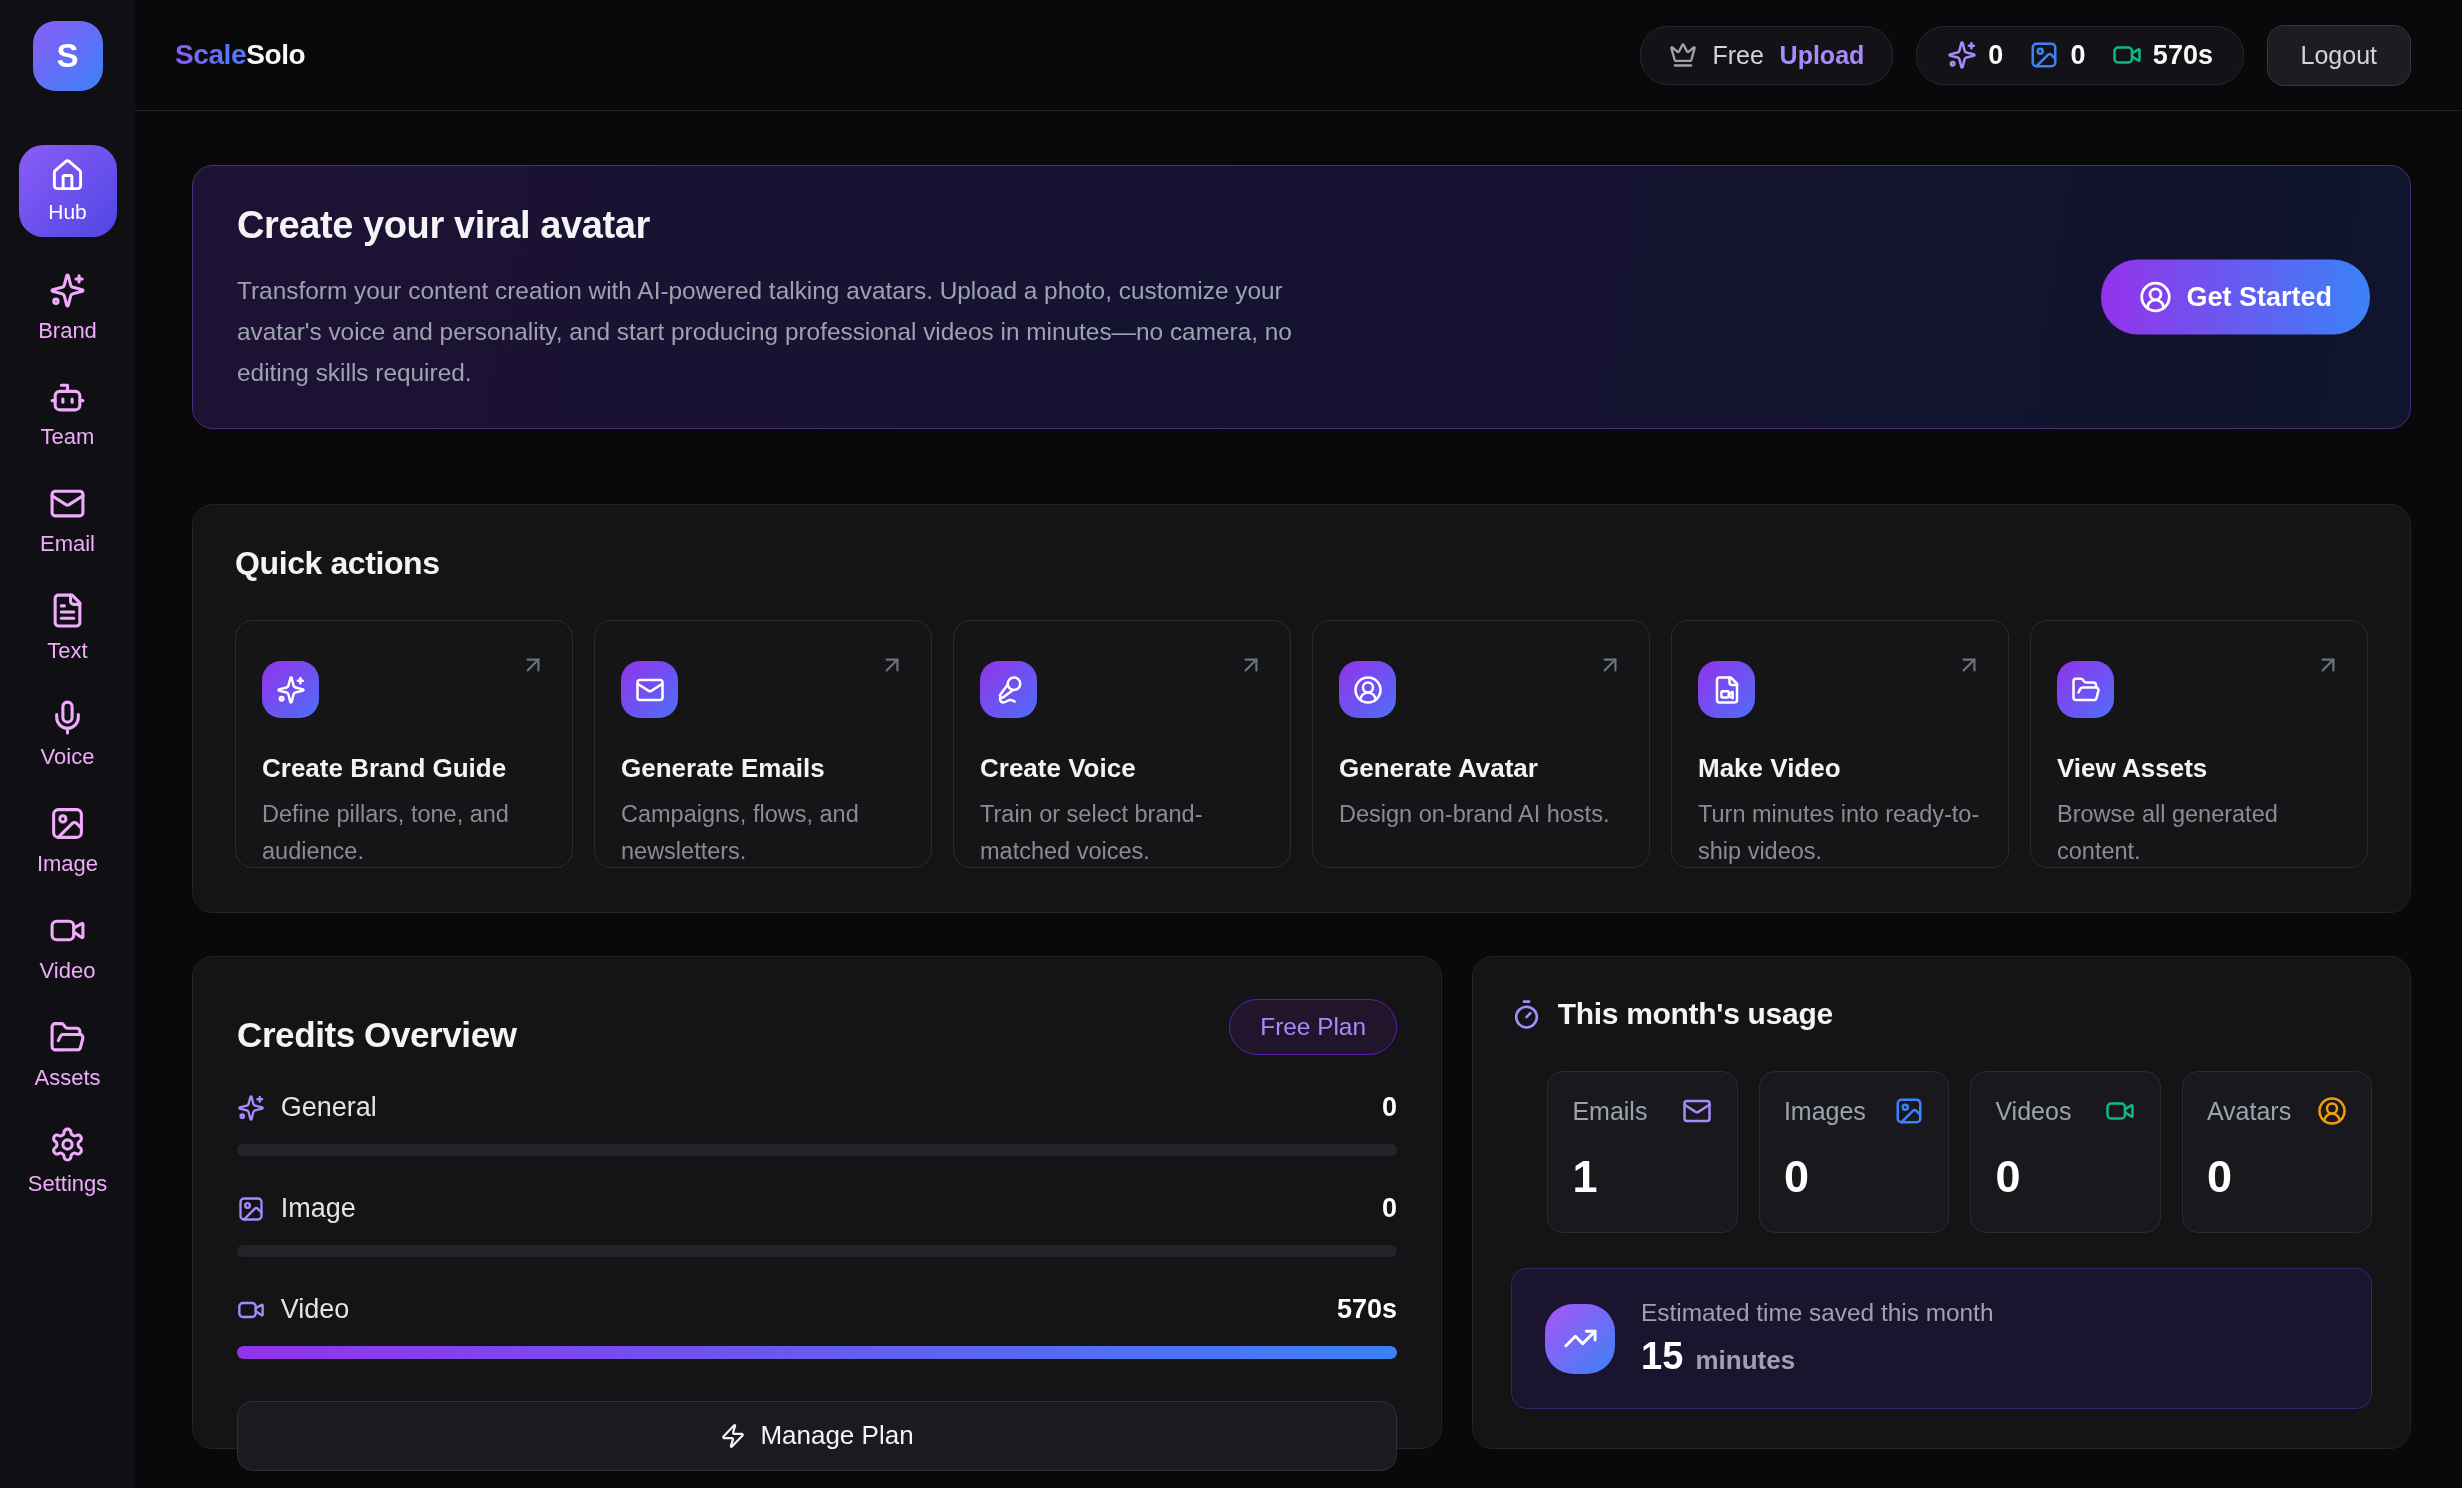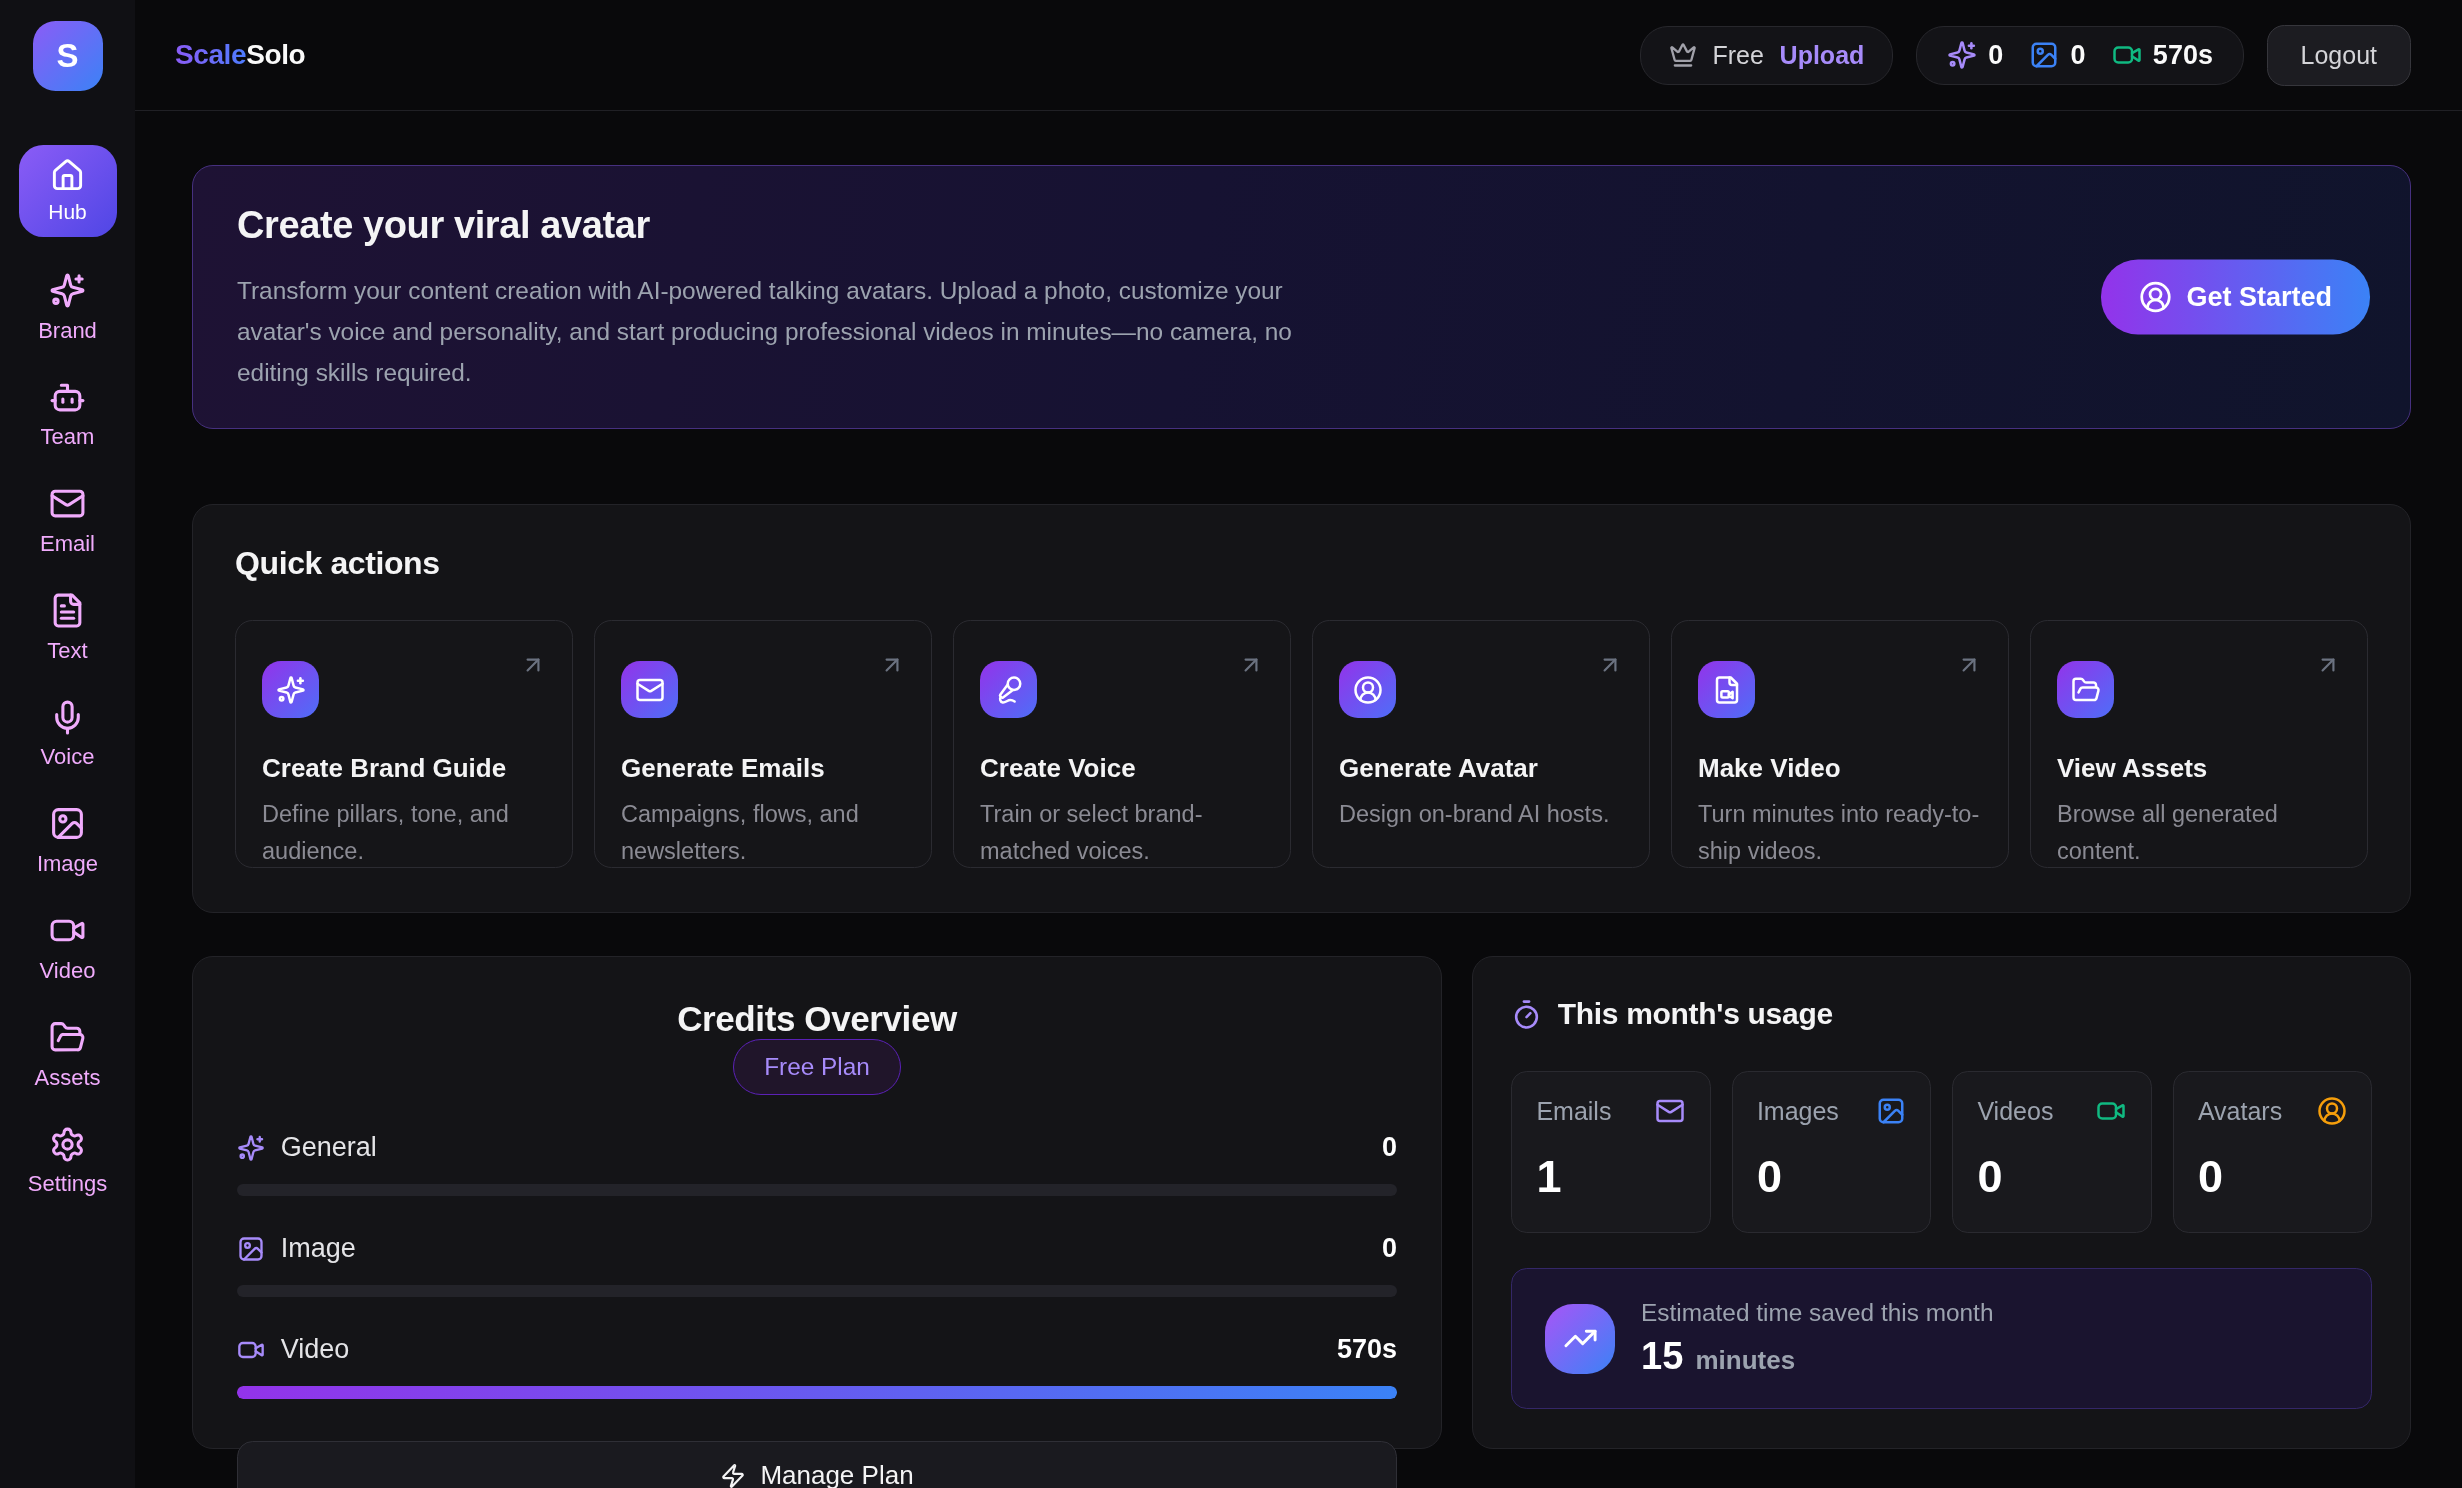--- a/index.html
+++ b/index.html
@@ -63,41 +63,41 @@
              display:flex; align-items:center; justify-content:center; margin-top:14px; color:#fff; }
   .qa-icon .cicon { width:30px; height:30px; }
   .qa-arrow { position:absolute; top:31px; right:26px; width:26px; height:26px; color:#6b7280; }
   .qa-title { font-size:26px; font-weight:bold; margin-top:35px; }
   .qa-desc { font-size:23.5px; line-height:37px; color:#8b8b94; margin-top:12.2px; }
 
   
   .row3 { display:grid; grid-template-columns:1250px 939px; gap:30px; margin-top:43px; }
 
   .credits { height:493px; padding:42px 44px; }
-  .credits-header { display:flex; justify-content:space-between; align-items:center;flex-direction:column; }
+  .credits-header { display:flex; justify-content:space-between; align-items:flex-end; }
   .credits h2 { font-size:35px; letter-spacing:-0.4px; }
   .plan-badge { height:56px; padding:0 30px; border-radius:28px; border:0.9px solid #5b21b6; background:rgba(88,28,135,0.18);
                 color:#a78bfa; font-size:24.4px; display:flex; align-items:center; }
   .credit-row { margin-top:37px; }
   .credit-row:first-of-type { margin-top:44px; }
   .credit-row-top { display:flex; align-items:center; gap:15.7px; font-size:27px; color:#e4e4e7; }
   .credit-row-top .cicon { width:28px; height:28px; color:#a78bfa; }
   .credit-value { margin-left:auto; font-weight:bold; color:#fff; }
   .bar { height:12.2px; border-radius:6.1px; background:#232329; margin-top:21px; overflow:hidden; }
   .bar-fill { height:100%; border-radius:6.1px; background:linear-gradient(90deg,#9333ea,#3b82f6); width:0%; }
   .manage { margin-top:42px; width:100%; height:70px; border-radius:15.7px; background:#1a1a1f; border:0.9px solid #2f2f36;
             color:#f4f4f5; font-size:26px; font-weight:500; display:flex; align-items:center; justify-content:center; gap:14px;
             font-family:inherit; cursor:pointer; }
   .manage .cicon { width:26px; height:26px; }
 
   .usage { height:493px; padding:40px 38px; }
   .usage-header { display:flex; align-items:center; gap:15.7px; }
   .usage-header .cicon { width:31px; height:31px; color:#a78bfa; }
   .usage h2 { font-size:30px; letter-spacing:-0.3px; }
-  .stats { display:grid; grid-template-columns:repeat(4,1fr); gap:21px; margin-top:40px; }
+  .stats { display:grid; grid-template-columns:repeat(4,1fr); gap:21px; margin-top:40px;margin-left:36px; }
   .stat { height:162px; background:#19191d; border:0.9px solid #2a2a30; border-radius:15.7px; padding:24.4px; }
   .stat-top { display:flex; justify-content:space-between; align-items:center; color:#9ca3af; font-size:25px; }
   .stat-top .cicon { width:30px; height:30px; }
   .stat-value { font-size:45px; font-weight:bold; margin-top:24.4px; color:#fff; }
   .estimated { margin-top:35px; height:141px; border-radius:15.7px; background:#1a142f; border:0.9px solid #342768;
                display:flex; align-items:center; gap:26px; padding:0 33px; }
   .est-icon { width:70px; height:70px; border-radius:28px; background:linear-gradient(135deg,#a855f7,#3b82f6);
               display:flex; align-items:center; justify-content:center; color:#fff; }
   .est-icon .cicon { width:35px; height:35px; }
   .est-label { color:#9ca3af; font-size:24.4px; }

